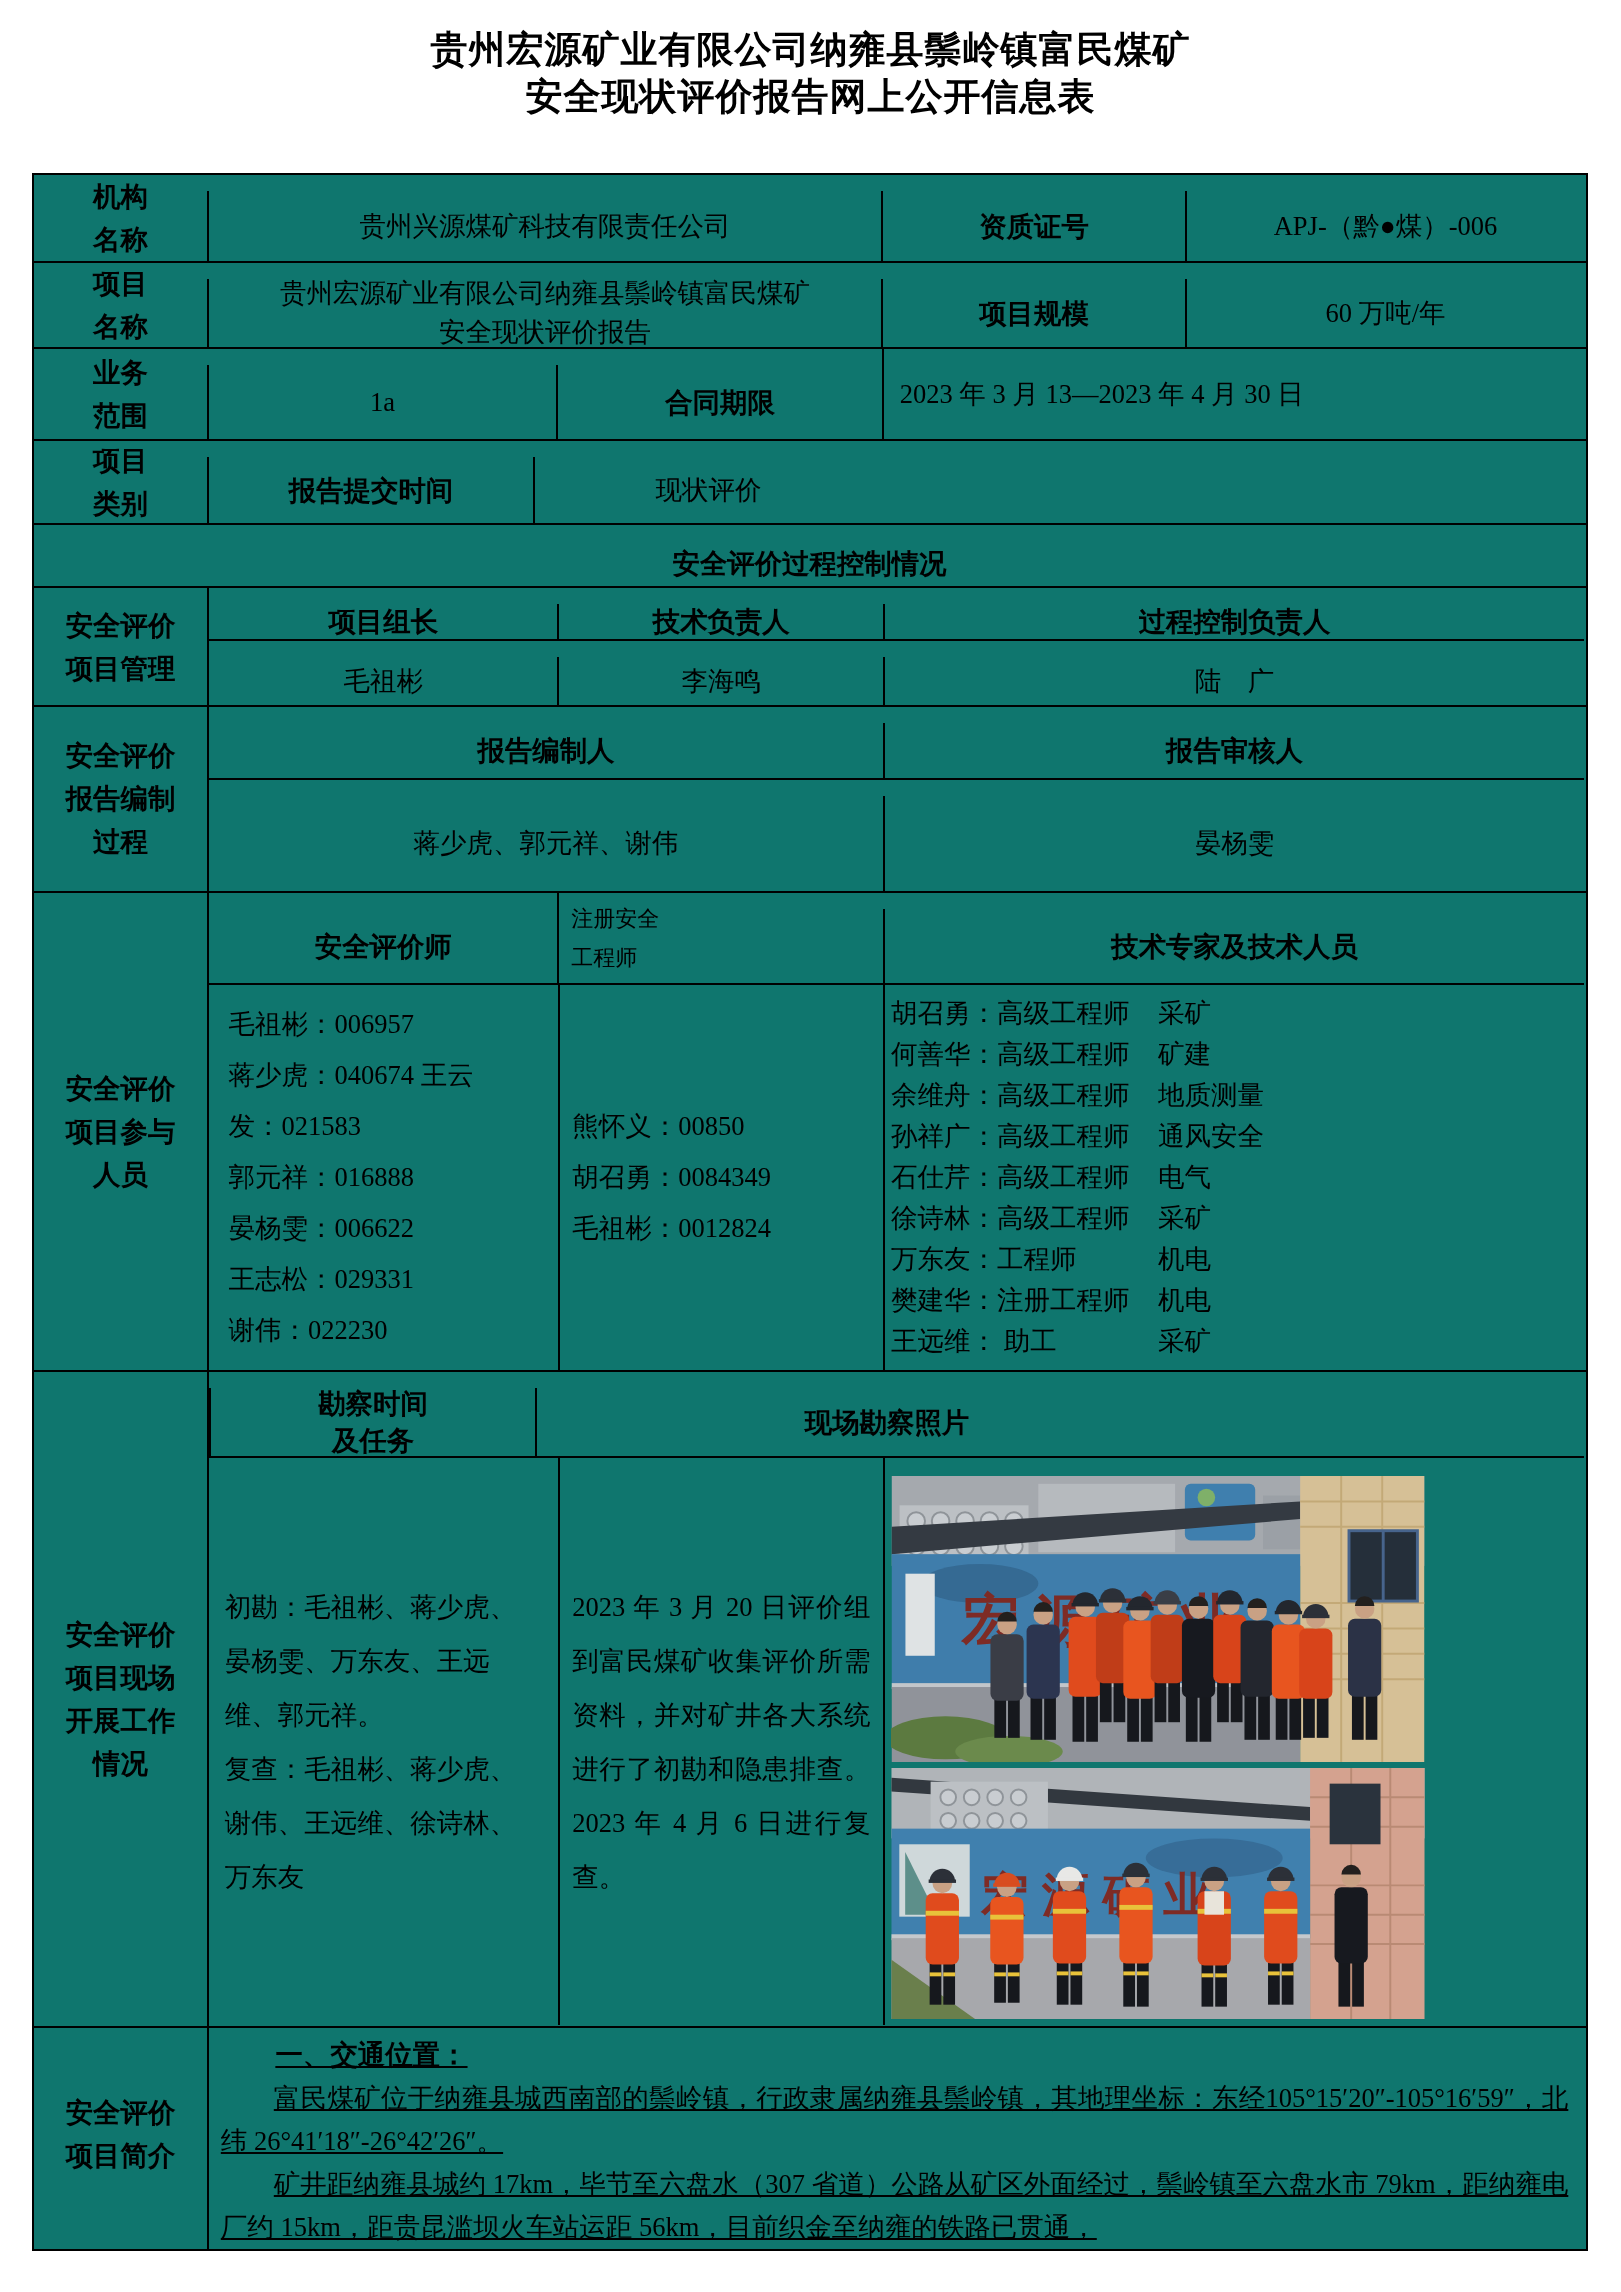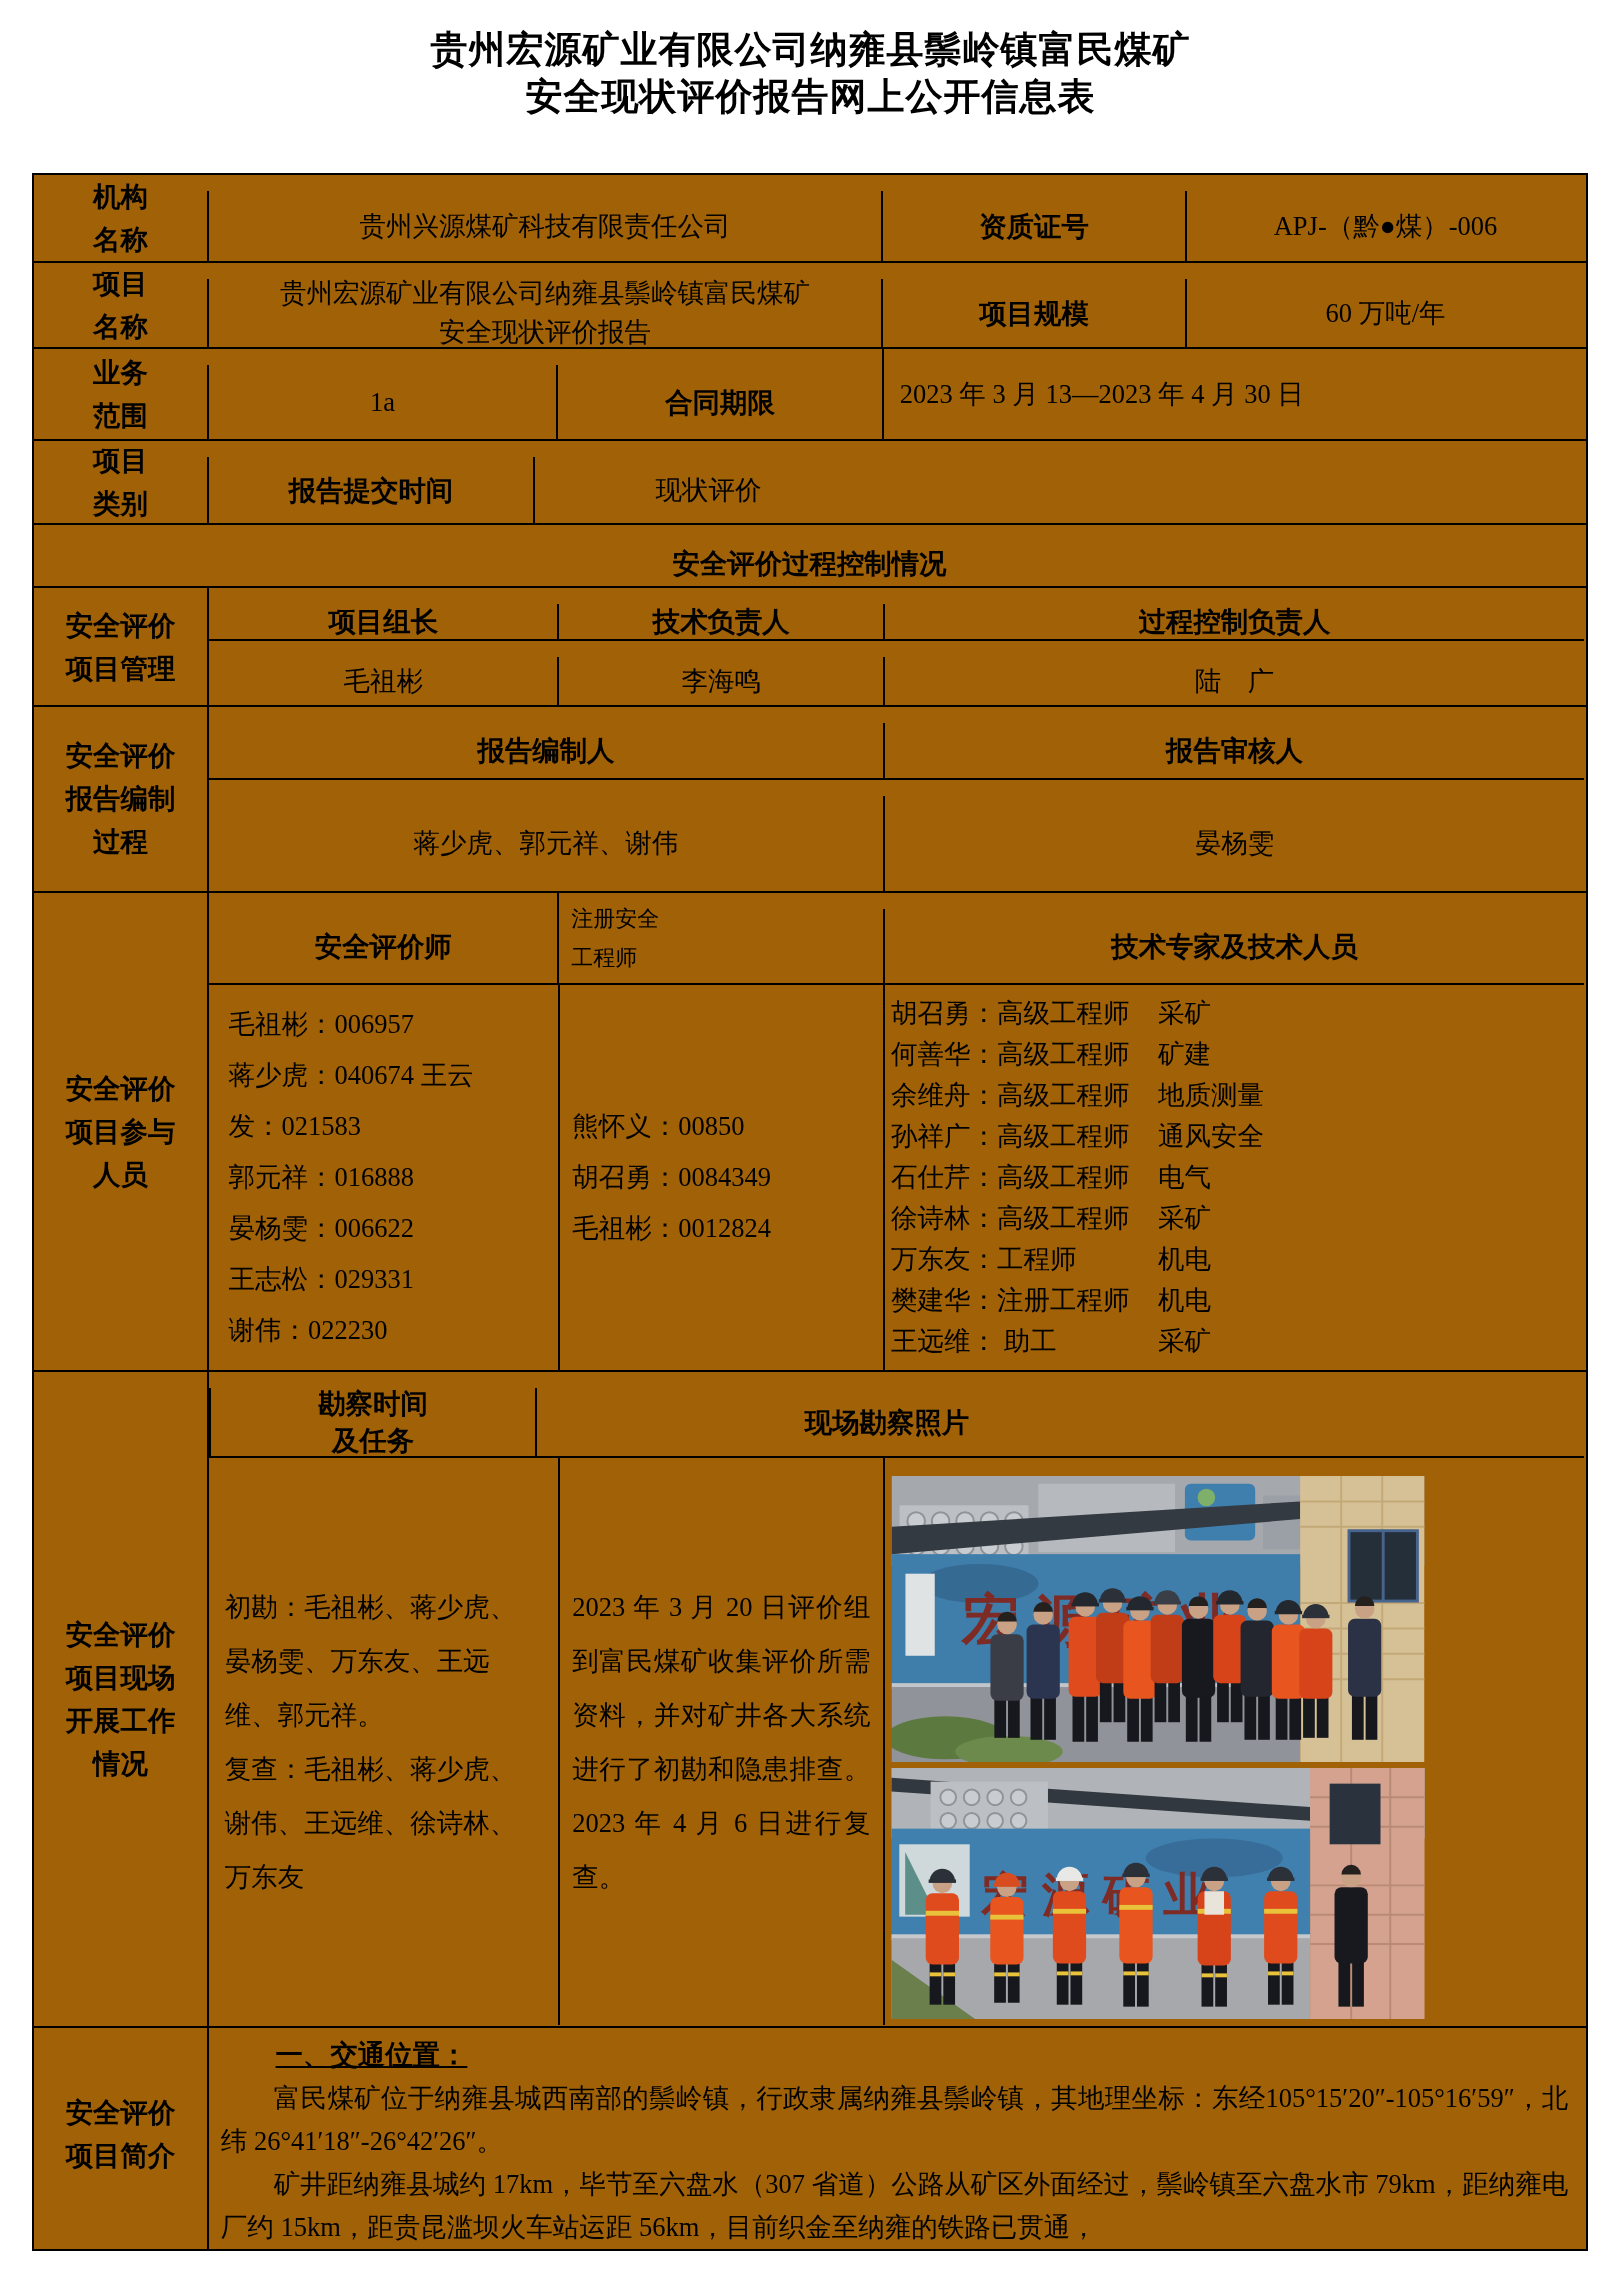--- a/index.html
+++ b/index.html
@@ -7,21 +7,21 @@
     width:1621px;height:2293px;position:relative;background:#ffffff;color:#000;
     font-family:"Liberation Serif","DejaVu Serif",serif;
   }
   .title{
     position:absolute;top:25.5px;left:0;width:1621px;text-align:center;
     font-family:"Liberation Sans","DejaVu Sans",sans-serif;font-weight:bold;
     font-size:37px;line-height:47px;letter-spacing:1px;
   }
   .tbl{
     position:absolute;left:32px;top:173px;width:1556px;
-    border:2.9px solid #000;box-sizing:border-box;background:#a16207;
+    border:2.9px solid #000;box-sizing:border-box;background:#0f766e;
   }
   .row,.srow,.irow{display:flex;align-items:stretch;box-sizing:border-box;}
   .stack{width:1377px;display:flex;flex-direction:column;box-sizing:border-box;}
   .cell{
     box-sizing:border-box;display:flex;flex-direction:column;justify-content:center;
     font-size:26.5px;line-height:39px;overflow:hidden;
   }
   .bl{border-left:2px solid #000;}
   .bt2{border-top:2px solid #000;}
   .bt3{border-top:2.9px solid #000;}
@@ -36,21 +36,21 @@
   .nums{padding-left:19.6px;line-height:51px;text-align:left;}
   .engs{padding-left:12.7px;line-height:51px;text-align:left;}
   .experts{padding-left:6px;line-height:41px;text-align:left;}
   .experts .pair{display:flex;}
   .experts .pl{display:inline-block;width:267px;}
   .surv{padding:0 15.7px;line-height:54px;text-align:left;}
   .surv div{margin:0;}
   .task{padding:0 12.7px;line-height:54px;text-align:left;text-align:justify;}
   .photocell{justify-content:flex-start;padding:17.6px 0 0 5.9px;}
   .photocell svg{display:block;margin-bottom:5.9px;}
-  .introcell{justify-content:flex-start;padding:5.9px 15.7px 0 11.8px;line-height:43px;text-align:left;}
+  .introcell{justify-content:flex-start;padding:5.9px 15.7px 0 11.8px;line-height:43px;text-align:left;text-decoration:underline;}
   .intro-head{font-weight:bold;text-decoration:underline;text-indent:2em;font-size:27.4px;}
   .intro-ps div{text-indent:2em;text-align:justify;}
   .regsong{font-family:"Liberation Serif","DejaVu Serif",serif;font-weight:normal;font-size:22px;
            text-align:left;padding-left:11.8px;line-height:39px;}
 </style>
 </head>
 <body>
 
 <div class="title">
   <div>贵州宏源矿业有限公司纳雍县鬃岭镇富民煤矿</div>

